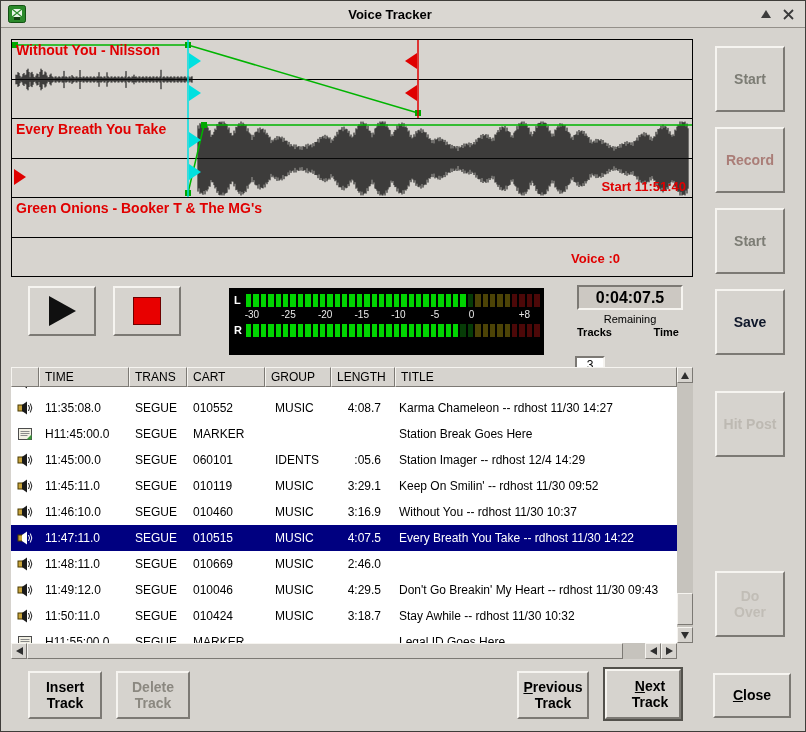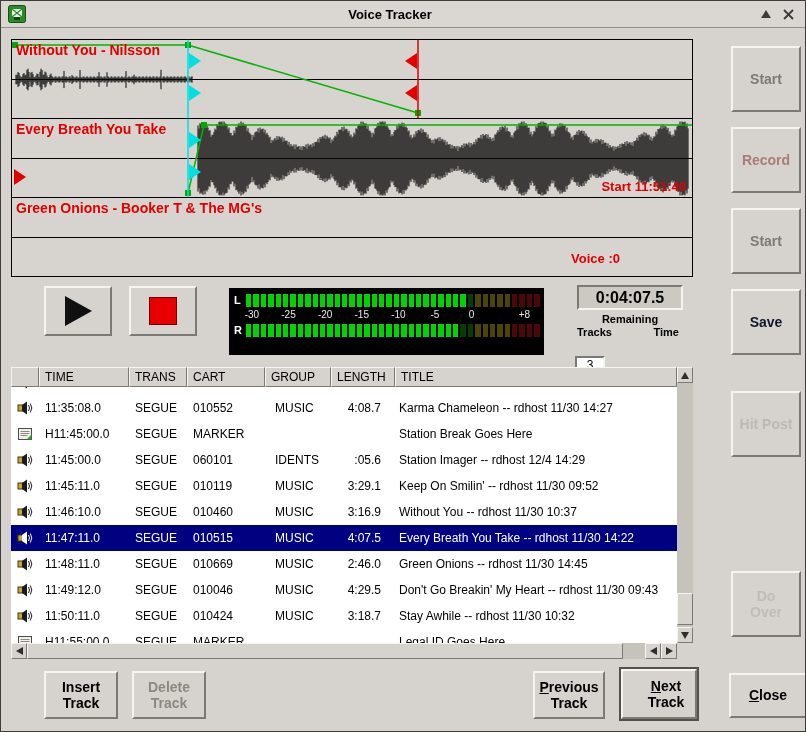--- a/index.html
+++ b/index.html
@@ -8,21 +8,21 @@
     background:#d6d3ce;border:1px solid #3f3d3a;overflow:hidden;
     font-family:"Liberation Sans","DejaVu Sans",sans-serif;color:#000;
   }
   
   .titlebar{position:absolute;top:0;left:0;right:0;height:27px;background:#dad7d2;
     border-bottom:1px solid #94908a;display:flex;align-items:center;padding:0 7px;box-sizing:border-box;}
   .tb-title{flex:1;text-align:center;font-weight:bold;font-size:13px;}
   .tb-btn{width:20px;height:20px;display:flex;align-items:center;justify-content:center;margin-left:2px;}
   .tri-shade{width:0;height:0;border-left:5px solid transparent;border-right:5px solid transparent;border-bottom:8px solid #3c3c3c;}
   
-  .raised{background:#d6d3ce;border:2px solid;border-color:#f6f4f0 #7c7974 #7c7974 #f6f4f0;margin-left:16px;}
+  .raised{background:#d6d3ce;border:2px solid;border-color:#f6f4f0 #7c7974 #7c7974 #f6f4f0;}
   .sunken{border:2px solid;border-color:#7c7974 #f6f4f0 #f6f4f0 #7c7974;}
   .btn{box-sizing:border-box;display:flex;align-items:center;justify-content:center;text-align:center;
     font-weight:bold;font-size:14px;line-height:1.15;cursor:default;}
   
   #wave-panel{position:absolute;left:10px;top:38px;width:682px;height:238px;box-sizing:border-box;
     border:1px solid #000;background:#d7d4cf;}
   .track{position:relative;height:78px;border-bottom:1px solid #000;overflow:hidden;}
   .track:last-child{border-bottom:none;}
   .track-svg{position:absolute;left:0;top:0;width:680px;height:78px;}
   .track-title{position:absolute;top:2px;left:4px;color:#e00000;font-weight:bold;font-size:14px;}
@@ -40,21 +40,21 @@
   .m-ch{color:#fff;font-size:11px;font-weight:bold;width:12px;flex:none;}
   .m-segs{display:flex;gap:2px;flex:1;}
   .seg{width:5.4px;height:13px;flex:none;}
   #m-scale{position:relative;height:14px;margin-left:12px;}
   #m-scale span{position:absolute;top:1px;transform:translateX(-50%);color:#e9e9e9;font-size:10px;}
   
   #elapsed{position:absolute;left:576px;top:284px;width:106px;height:25px;background:#ccc8c2;
     box-sizing:border-box;display:flex;align-items:center;justify-content:center;
     font-weight:bold;font-size:16px;}
   #remaining{position:absolute;left:566px;top:312px;width:126px;}
-  .rem-title{text-align:center;font-size:11px;font-weight:bold;}
+  .rem-title{text-align:center;font-size:11px;font-weight:normal;}
   .rem-labels{display:flex;justify-content:space-between;padding:0 14px 0 10px;font-size:11px;font-weight:bold;margin-top:1px;}
   .rem-values{display:flex;justify-content:space-between;align-items:center;margin-top:1px;padding-left:8px;}
   #tracks-box{width:30px;height:17px;background:#fff;box-sizing:border-box;display:flex;
     align-items:center;justify-content:center;font-size:12px;}
   #time-remaining{color:#ff0000;font-size:13px;margin-top:36px;}
   
   #log{position:absolute;left:10px;top:366px;width:682px;height:292px;}
   .log-header{position:absolute;top:0;left:0;width:666px;height:20px;display:flex;}
   .lh-cell{box-sizing:border-box;background:#d6d3ce;border:1px solid;
     border-color:#f6f4f0 #7c7974 #7c7974 #f6f4f0;font-size:12px;display:flex;
@@ -423,21 +423,20 @@
         <polygon class="spk-cone" points="5,5 10,1.5 10,14.5 5,11" fill="#1b1b1b"></polygon>
         <path class="spk-waves" d="M11.5 5 Q13.5 8 11.5 11 M13.3 3.5 Q16.3 8 13.3 12.5" stroke="#1b1b1b" stroke-width="1" fill="none"></path>
       </svg>
 
     </span>
     <span class="lr-cell c-time">11:48:11.0</span>
     <span class="lr-cell c-trans">SEGUE</span>
     <span class="lr-cell c-cart">010669</span>
     <span class="lr-cell c-group">MUSIC</span>
     <span class="lr-cell c-length">2:46.0</span>
-    <span class="lr-cell c-title">Green Onions -- rdhost 11/30 14:45</span>
   </div>
           <div class="log-row">
     <span class="lr-cell c-icon">
       <svg class="icon-speaker" width="16" height="16" viewBox="0 0 16 16" style="display: block;">
         <rect class="spk-box" x="1" y="5" width="5" height="6" fill="#c9a53d" stroke="#4a3a00" stroke-width="1"></rect>
         <polygon class="spk-cone" points="5,5 10,1.5 10,14.5 5,11" fill="#1b1b1b"></polygon>
         <path class="spk-waves" d="M11.5 5 Q13.5 8 11.5 11 M13.3 3.5 Q16.3 8 13.3 12.5" stroke="#1b1b1b" stroke-width="1" fill="none"></path>
       </svg>
 
     </span>

